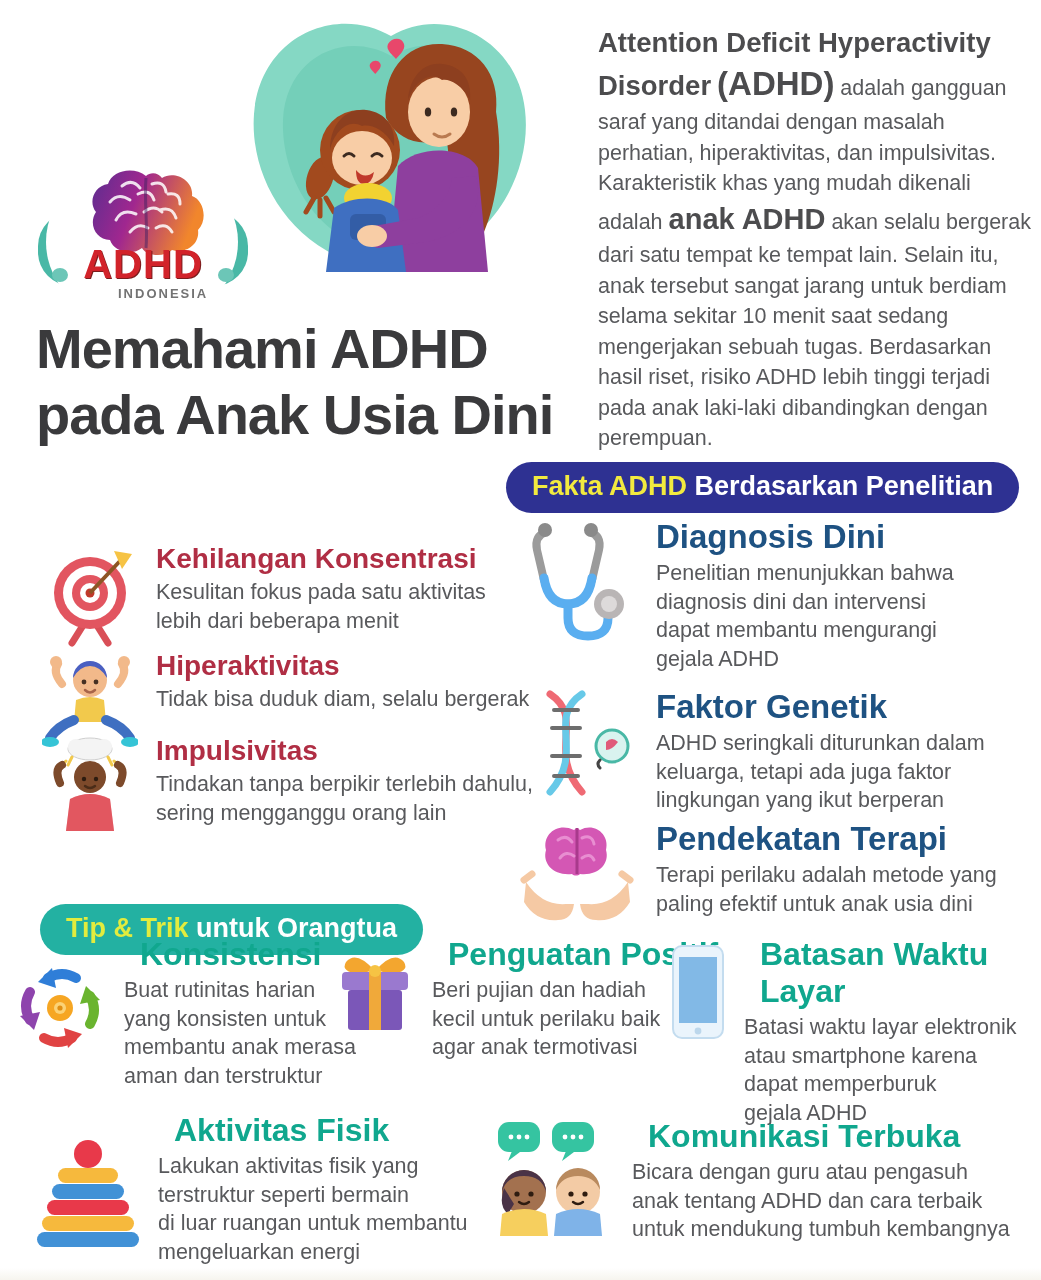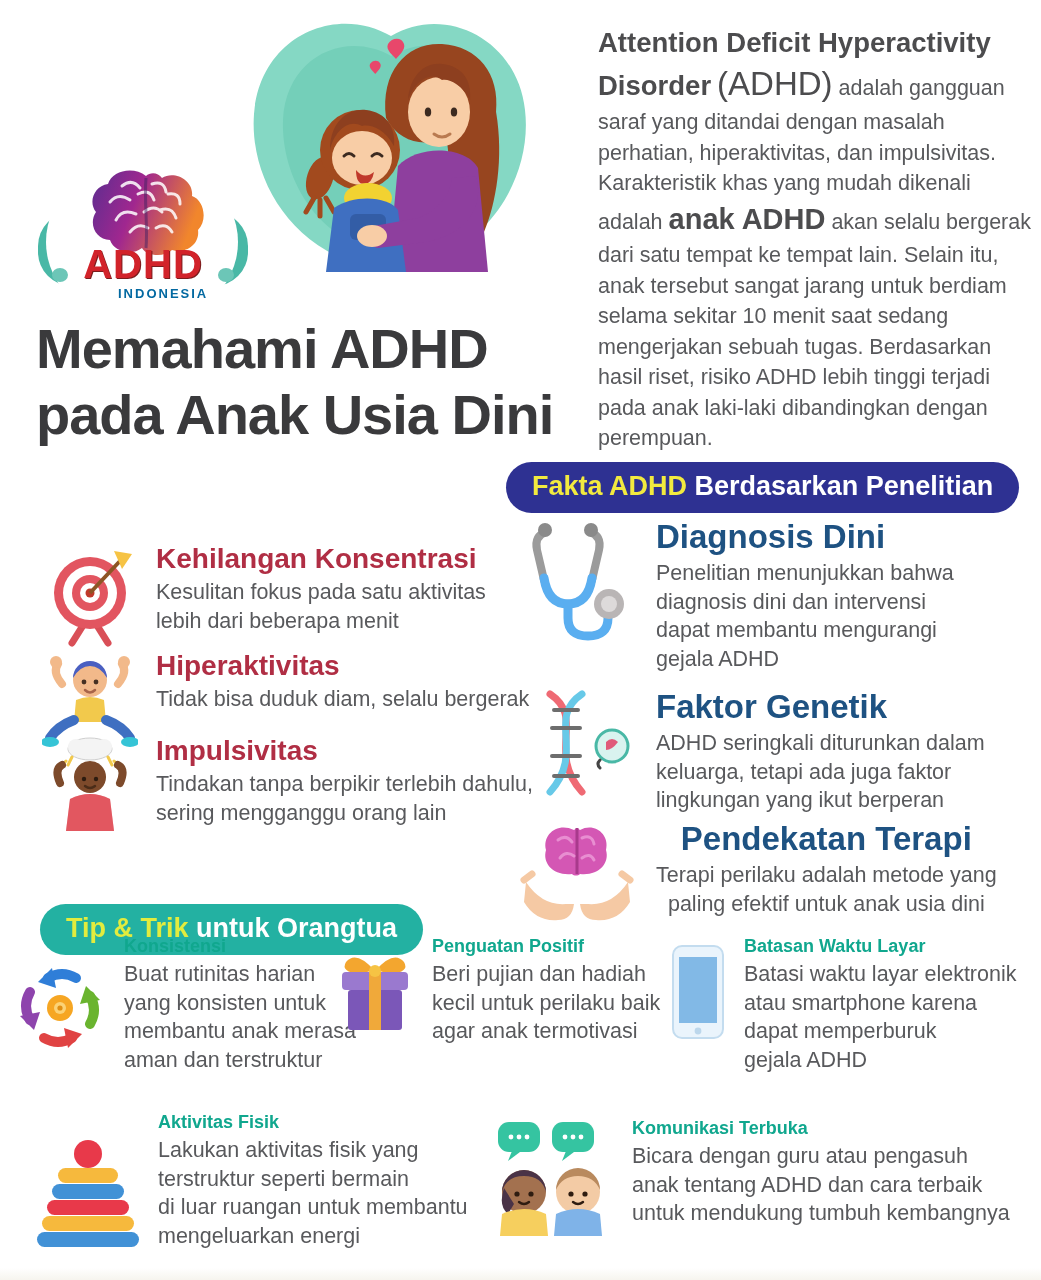--- a/index.html
+++ b/index.html
@@ -14,28 +14,28 @@
   .logo-ear { position:absolute; width:34px; height:74px; background:#49b8a6; top:62px; }
   .logo-ear.left  { left:0;  border-radius:40px 0 0 40px; }
   .logo-ear.right { right:0; border-radius:0 40px 40px 0; }
   .logo-nub { position:absolute; width:16px; height:14px; background:#6cc6b7; border-radius:50%; top:118px; }
   .logo-nub.left { left:14px; } .logo-nub.right { right:14px; }
   .logo-brain { position:absolute; left:48px; top:18px; width:120px; height:96px; }
   .logo-adhd { position:absolute; left:38px; top:92px; width:134px; text-align:center;
                font-size:40px; font-weight:bold; color:#d2232a; letter-spacing:1px;
                text-shadow:1px 1px 0 #7a1d1d; }
   .logo-indo { position:absolute; left:80px; top:136px; font-size:13px; font-weight:bold;
-               color:#0369a1; letter-spacing:2px; }
+               color:#737373; letter-spacing:2px; }
 
   .hero { left:238px; top:8px; width:306px; height:296px; }
 
   .intro { left:598px; top:26px; width:436px; color:var(--body-gray);
            font-size:21.5px; line-height:1.42; }
   .intro .lead { font-size:27.5px; line-height:1.22; font-weight:bold; color:#4c4c4e;text-align:center; }
-  .intro .lead-paren { font-size:33px; font-weight:normal; color:#4c4c4e; }
+  .intro .lead-paren { font-size:33px; font-weight:bold; color:#4c4c4e; }
   .intro .inline-bold { font-size:29px; font-weight:bold; color:#4c4c4e;text-align:center; }
 
   .main-title { left:36px; top:316px; width:560px; color:var(--title-dark);
                 font-size:56px; font-weight:bold; letter-spacing:-1px; line-height:1.17; }
 
   
   .badge { display:inline-block; border-radius:30px; padding:9px 26px 11px 26px;
            font-size:27px; font-weight:bold; white-space:nowrap; }
   .badge .rest { color:#fff; }
   .badge-red  { left:40px;  top:480px; background:var(--badge-red); }
@@ -44,30 +44,30 @@
   .badge-blue .hl { color:var(--badge-blue-hl); }
   .badge-teal { left:40px;  top:904px; background:var(--badge-teal); }
   .badge-teal .hl { color:var(--badge-teal-hl); }
 
   
   .item { position:absolute; display:flex; gap:18px; align-items:flex-start; }
   .item .icon-box { flex:0 0 auto; }
   .i-title { font-weight:bold; }
   .i-title.crimson { color:var(--heading-crimson); font-size:28px; }
   .i-title.blue    { color:var(--heading-blue);    font-size:33px; }
-  .i-title.teal    { color:var(--heading-teal);    font-size:18px; }
+  .i-title.teal    { color:var(--heading-teal);    font-size:32px;margin-left:16px; }
   .i-desc { color:var(--body-gray); font-size:21.5px; line-height:1.33;
             white-space:pre-line; margin-top:3px; }
 
   .sym-1 { left:42px;  top:543px; }
   .sym-2 { left:42px;  top:650px; }
   .sym-3 { left:42px;  top:735px; }
   .fact-1 { left:516px; top:518px; }
   .fact-2 { left:516px; top:688px; }
-  .fact-3 { left:516px; top:820px;text-align:center; }
+  .fact-3 { left:516px; top:820px; }
   .tip-1 { left:14px;  top:936px; }
   .tip-2 { left:336px; top:936px; }
   .tip-3 { left:670px; top:936px; }
   .tip-4 { left:36px;  top:1112px; }
   .tip-5 { left:490px; top:1118px;justify-content:flex-end; }
 
   .ghost-strip { left:0; top:1268px; width:1041px; height:12px;
                  background:linear-gradient(#ffffff,#f4f2ea); opacity:.8; }
 </style>
 </head>

